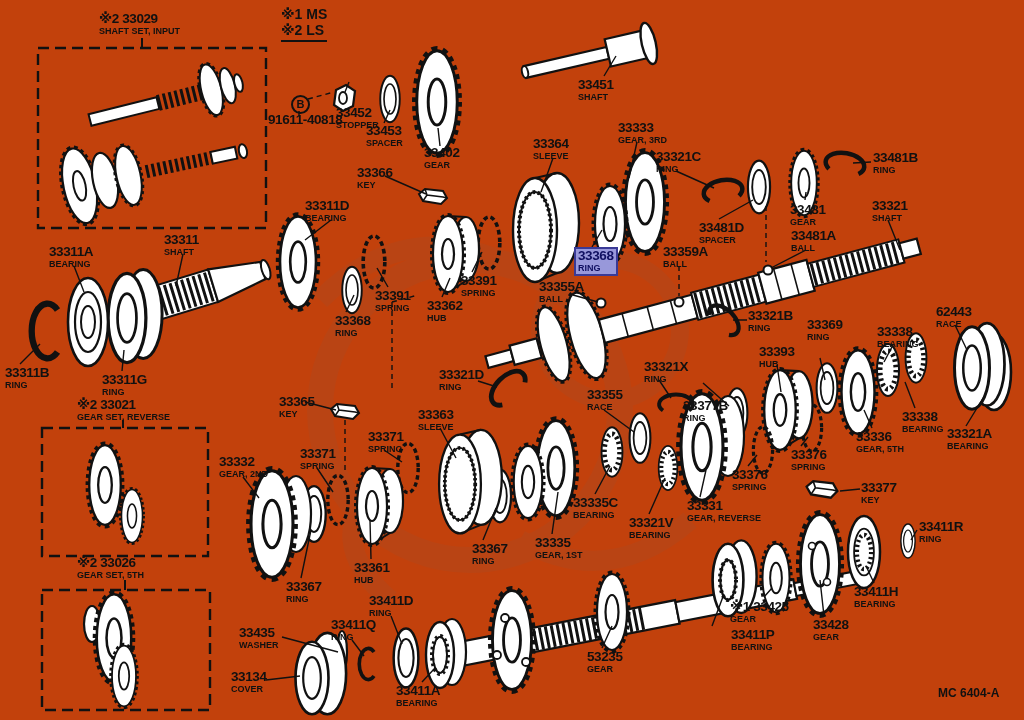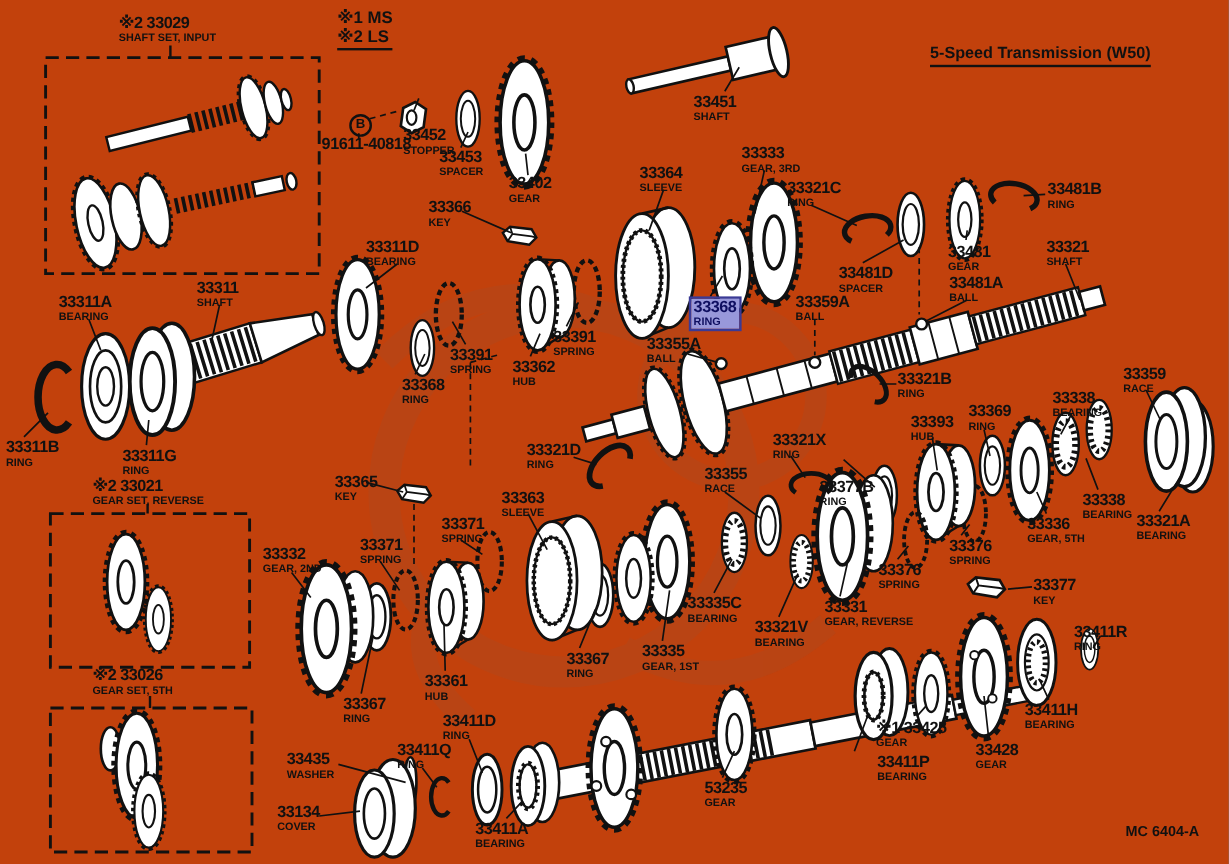--- a/index.html
+++ b/index.html
@@ -306,23 +306,23 @@
       <div class="lbl" style="left: 5px; top: 366px;"><span class="num">33311B</span><span class="nm">RING</span></div>
       <div class="lbl" style="left: 102px; top: 373px;"><span class="num">33311G</span><span class="nm">RING</span></div>
       <div class="lbl" style="left: 77px; top: 398px;"><span class="num">※2 33021</span><span class="nm">GEAR SET, REVERSE</span></div>
       <div class="lbl" style="left: 279px; top: 395px;"><span class="num">33365</span><span class="nm">KEY</span></div>
       <div class="lbl" style="left: 439px; top: 368px;"><span class="num">33321D</span><span class="nm">RING</span></div>
       <div class="lbl" style="left: 418px; top: 408px;"><span class="num">33363</span><span class="nm">SLEEVE</span></div>
       <div class="lbl" style="left: 587px; top: 388px;"><span class="num">33355</span><span class="nm">RACE</span></div>
       <div class="lbl" style="left: 644px; top: 360px;"><span class="num">33321X</span><span class="nm">RING</span></div>
       <div class="lbl" style="left: 683px; top: 363px; margin-top: 36px;"><span class="num">33377B</span><span class="nm">RING</span></div>
       <div class="lbl" style="left: 759px; top: 345px;"><span class="num">33393</span><span class="nm">HUB</span></div>
-      <div class="lbl" style="left: 807px; top: 336px;"><span class="num">33369</span><span class="nm">RING</span></div>
+      <div class="lbl" style="left: 807px; top: 318px;"><span class="num">33369</span><span class="nm">RING</span></div>
       <div class="lbl" style="left: 877px; top: 325px;"><span class="num">33338</span><span class="nm">BEARING</span></div>
-      <div class="lbl" style="left: 936px; top: 305px;"><span class="num">33359</span><span class="nm">RACE</span></div>
+      <div class="lbl" style="left: 936px; top: 305px;"><span class="num">62443</span><span class="nm">RACE</span></div>
       <div class="lbl" style="left: 368px; top: 430px;"><span class="num">33371</span><span class="nm">SPRING</span></div>
       <div class="lbl" style="left: 300px; top: 447px;"><span class="num">33371</span><span class="nm">SPRING</span></div>
       <div class="lbl" style="left: 219px; top: 455px;"><span class="num">33332</span><span class="nm">GEAR, 2ND</span></div>
       <div class="lbl" style="left: 902px; top: 410px;"><span class="num">33338</span><span class="nm">BEARING</span></div>
       <div class="lbl" style="left: 856px; top: 430px;"><span class="num">33336</span><span class="nm">GEAR, 5TH</span></div>
       <div class="lbl" style="left: 947px; top: 427px;"><span class="num">33321A</span><span class="nm">BEARING</span></div>
       <div class="lbl" style="left: 791px; top: 448px;"><span class="num">33376</span><span class="nm">SPRING</span></div>
       <div class="lbl" style="left: 732px; top: 468px;"><span class="num">33376</span><span class="nm">SPRING</span></div>
       <div class="lbl" style="left: 861px; top: 481px;"><span class="num">33377</span><span class="nm">KEY</span></div>
       <div class="lbl" style="left: 573px; top: 496px;"><span class="num">33335C</span><span class="nm">BEARING</span></div>
@@ -336,23 +336,22 @@
       <div class="lbl" style="left: 369px; top: 594px;"><span class="num">33411D</span><span class="nm">RING</span></div>
       <div class="lbl" style="left: 331px; top: 618px;"><span class="num">33411Q</span><span class="nm">RING</span></div>
       <div class="lbl" style="left: 239px; top: 626px;"><span class="num">33435</span><span class="nm">WASHER</span></div>
       <div class="lbl" style="left: 231px; top: 670px;"><span class="num">33134</span><span class="nm">COVER</span></div>
       <div class="lbl" style="left: 396px; top: 684px;"><span class="num">33411A</span><span class="nm">BEARING</span></div>
       <div class="lbl" style="left: 587px; top: 650px;"><span class="num">53235</span><span class="nm">GEAR</span></div>
       <div class="lbl" style="left: 691px; top: 628px; margin-left: 40px;"><span class="num">33411P</span><span class="nm">BEARING</span></div>
       <div class="lbl" style="left: 730px; top: 600px;"><span class="num">※1 33425</span><span class="nm">GEAR</span></div>
       <div class="lbl" style="left: 813px; top: 618px;"><span class="num">33428</span><span class="nm">GEAR</span></div>
       <div class="lbl" style="left: 854px; top: 585px;"><span class="num">33411H</span><span class="nm">BEARING</span></div>
-      <div class="lbl" style="left: 895px; top: 520px;"><span class="num">33411R</span><span class="nm">RING</span></div>
+      <div class="lbl" style="left: 919px; top: 520px;"><span class="num">33411R</span><span class="nm">RING</span></div>
     </div>
 
-<div id="title">5-Speed Transmission (W50)</div>
 <div id="legend">
   <span>※1 MS</span><br>
   <span>※2 LS</span>
 </div>
 <div id="doccode">MC 6404-A</div>
 
 </div>
 
 </body></html>

